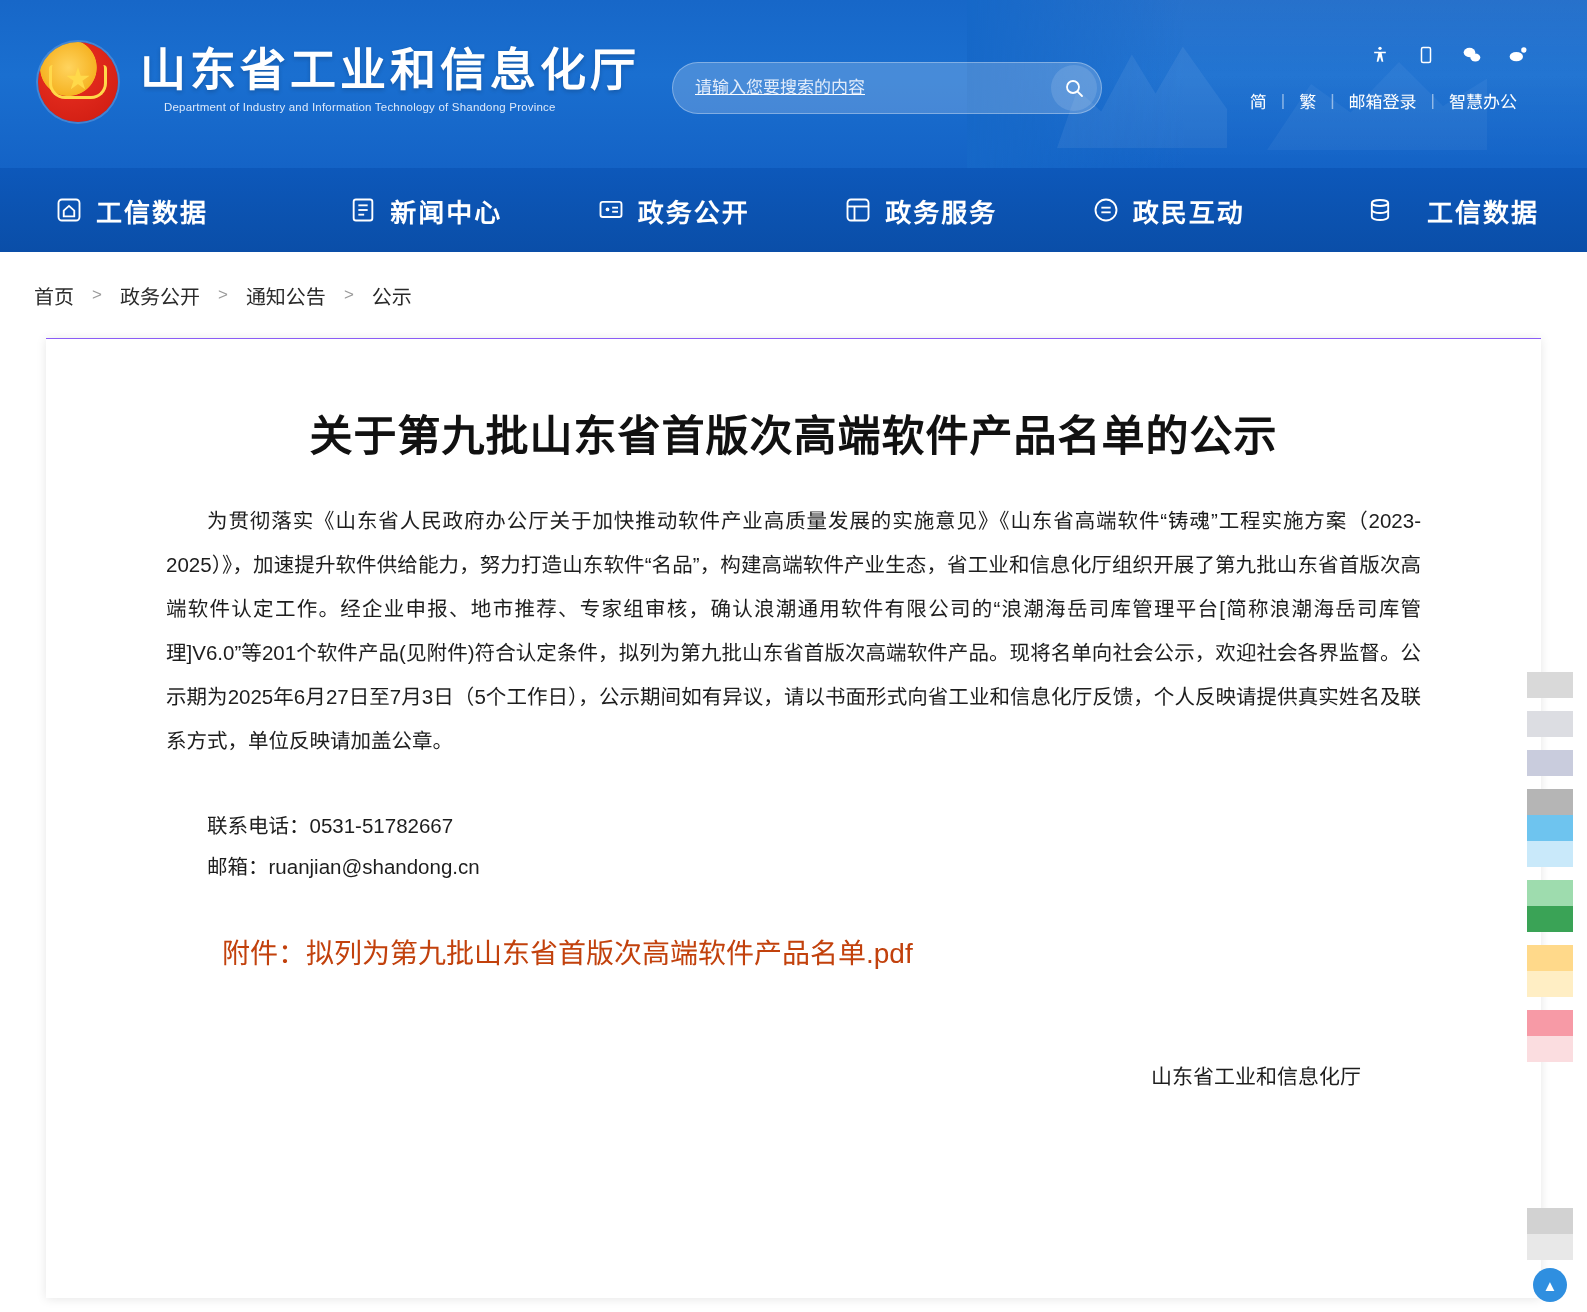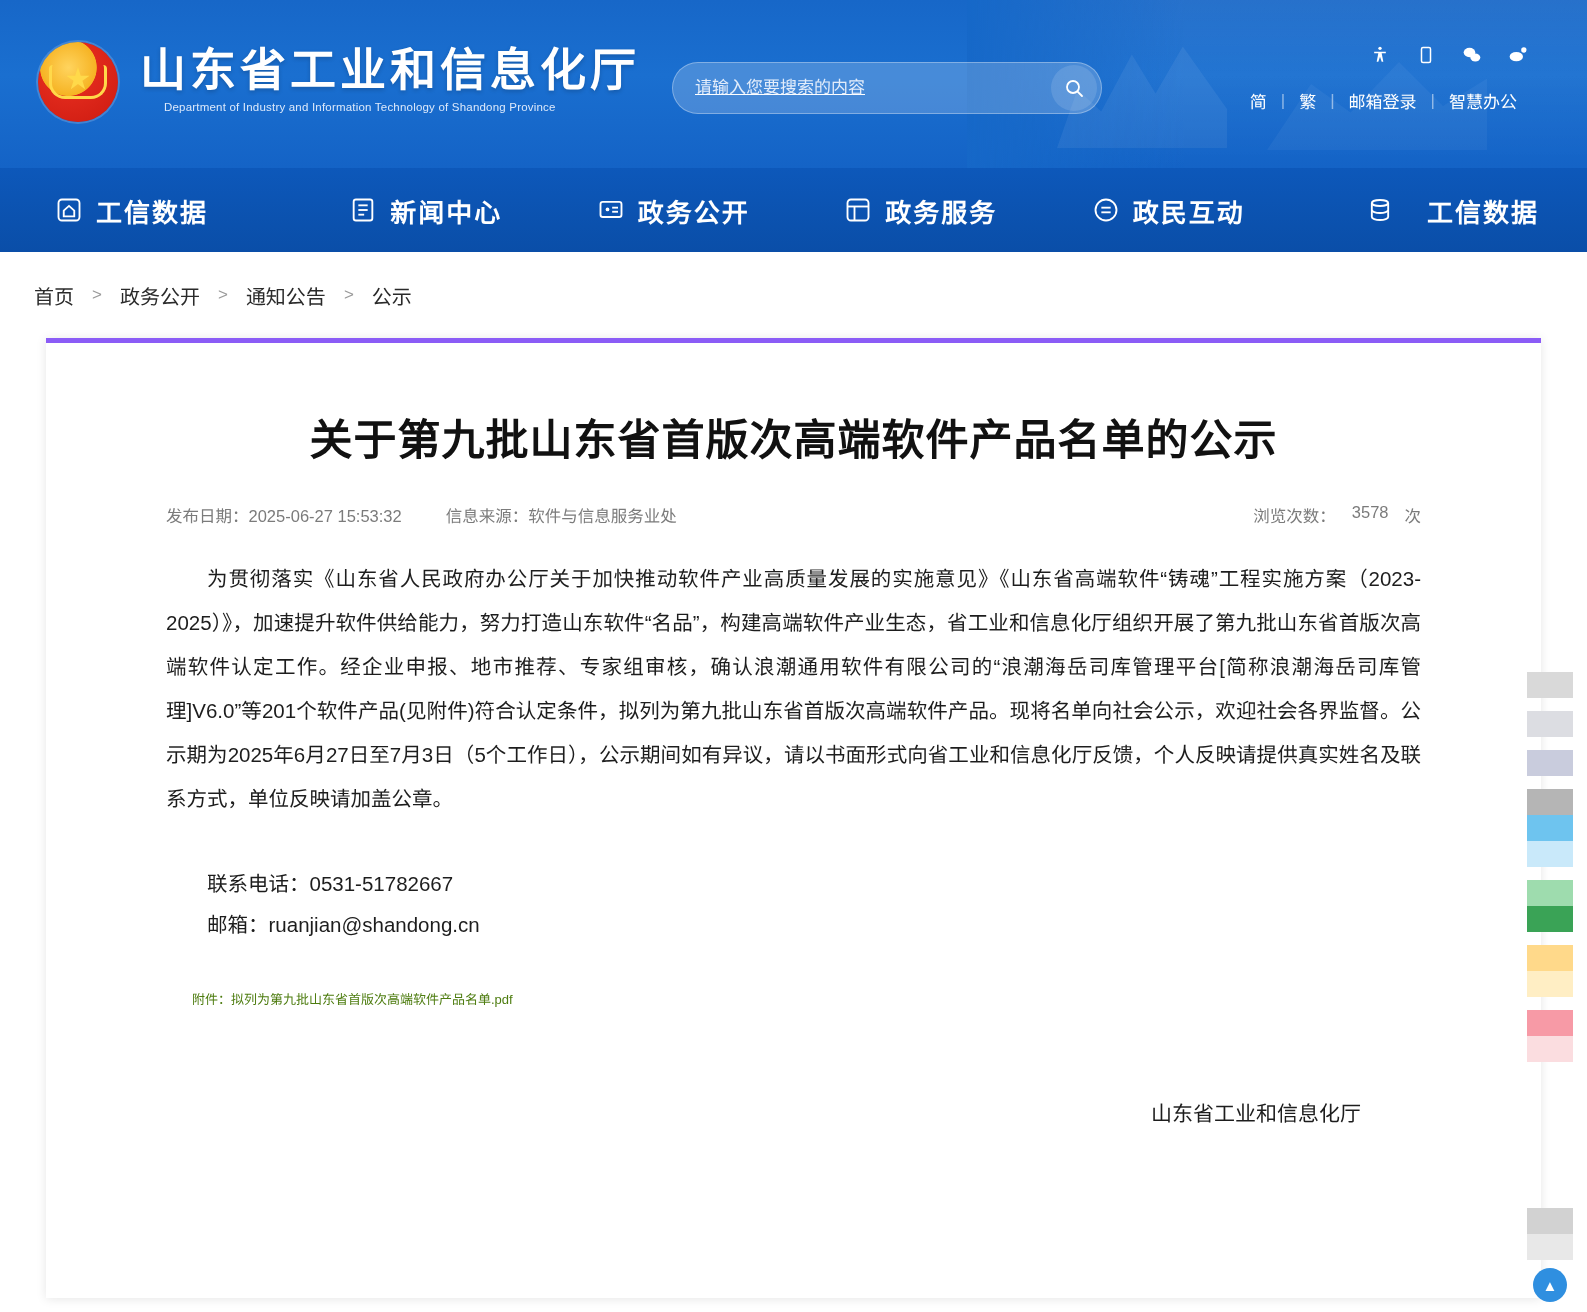--- a/index.html
+++ b/index.html
@@ -160,21 +160,21 @@
     background: #fff;
   }
   .crumb a { color: #2a2a2a; text-decoration: none; }
   .crumb .sp { color: #9a9a9a; margin: 0 18px; font-size: 17px; }
 
   
   .card {
     margin: 0 46px;
     background: #fff;
     box-shadow: 0 1px 10px rgba(0,0,0,.10);
-    border-top: 5px solid #8b5cf6;
+    border-top: 1px solid #8b5cf6;
     min-height: 960px;
     padding: 52px 120px 40px 120px;
     position: relative;
   }
   .art-title {
     text-align: center;
     font-size: 43px;
     font-weight: 700;
     color: #111;
     letter-spacing: 1px;
@@ -203,22 +203,22 @@
 
   .contact {
     margin-top: 42px;
     font-size: 20.5px;
     line-height: 2.0;
     color: #1d1d1d;
     padding-left: 2em;
   }
   .attach {
     margin-top: 44px;
-    font-size: 13px;
-    color: #4d7c0f;
+    font-size: 28px;
+    color: #c2410c;
     padding-left: 2em;
   }
   .signature {
     margin-top: 86px;
     text-align: right;
     font-size: 21px;
     line-height: 1.9;
     color: #1d1d1d;
     padding-right: 60px;
   }
@@ -388,33 +388,20 @@
   <span class="sp">&gt;</span>
   <a>通知公告</a>
   <span class="sp">&gt;</span>
   <a>公示</a>
 </div>
 
 <div class="card">
 
   <h1 class="art-title">关于第九批山东省首版次高端软件产品名单的公示</h1>
 
-  <div class="meta">
-    <span>
-      <span>发布日期：</span><span>2025-06-27 15:53:32</span>
-    </span>
-    <span>
-      <span>信息来源：</span><span>软件与信息服务业处</span>
-    </span>
-    <span class="views">
-      <span>浏览次数：</span>
-      <span class="num">3578</span>
-      <span>次</span>
-    </span>
-  </div>
 
   <div class="body-text">
     <p>为贯彻落实《山东省人民政府办公厅关于加快推动软件产业高质量发展的实施意见》《山东省高端软件“铸魂”工程实施方案（2023-2025）》，加速提升软件供给能力，努力打造山东软件“名品”，构建高端软件产业生态，省工业和信息化厅组织开展了第九批山东省首版次高端软件认定工作。经企业申报、地市推荐、专家组审核，确认浪潮通用软件有限公司的“浪潮海岳司库管理平台[简称浪潮海岳司库管理]V6.0”等201个软件产品(见附件)符合认定条件，拟列为第九批山东省首版次高端软件产品。现将名单向社会公示，欢迎社会各界监督。公示期为2025年6月27日至7月3日（5个工作日），公示期间如有异议，请以书面形式向省工业和信息化厅反馈，个人反映请提供真实姓名及联系方式，单位反映请加盖公章。</p>
   </div>
 
   <div class="contact">
     <div>联系电话：0531-51782667</div>
     <div>邮箱：ruanjian@shandong.cn</div>
   </div>
 

